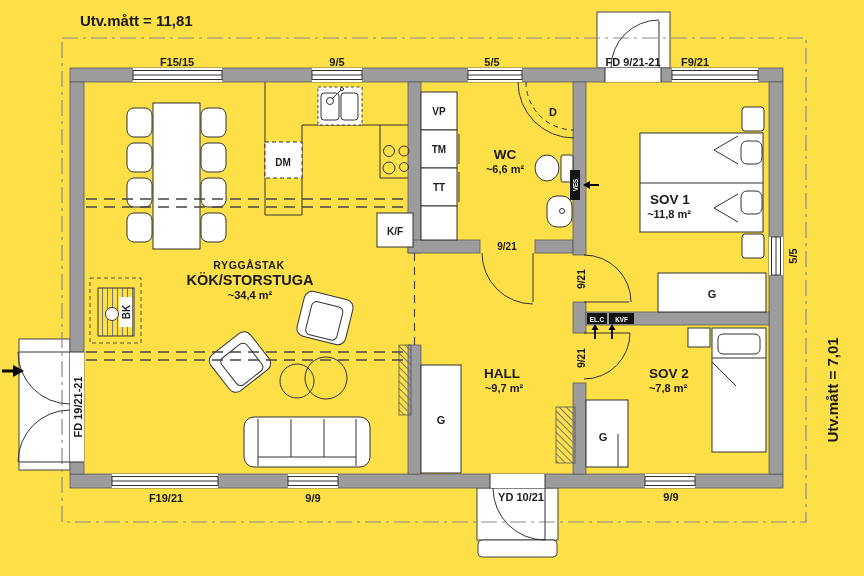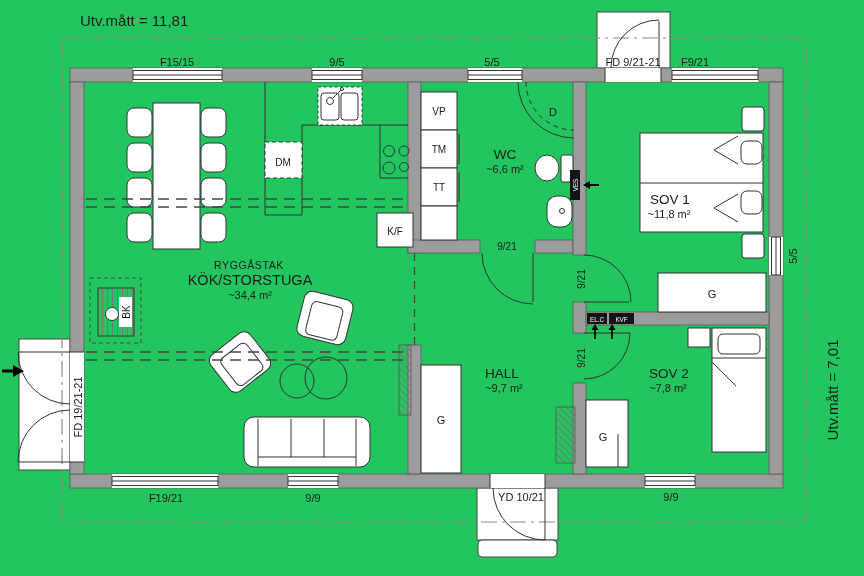--- a/index.html
+++ b/index.html
@@ -1,17 +1,17 @@
 <!DOCTYPE html>
 <html><head>
 <meta charset="utf-8">
 <style>
   html,body{margin:0;padding:0;background:#ffffff;}
-  .stage{position:relative;width:864px;height:576px;background:#22c55e;overflow:hidden;
-         font-family:"Liberation Sans", sans-serif;}
+  .stage{position:relative;width:864px;height:576px;background:#fde047;overflow:hidden;
+         font-family:"Liberation Sans", sans-serif;font-weight:bold;}
   svg{display:block;}
   text{font-family:"Liberation Sans", sans-serif;fill:#1a1a1a;}
   .wall{fill:#9c9c9c;stroke:#5a5a5a;stroke-width:0.8;}
   .thin{stroke:#333;stroke-width:1;fill:none;}
   .thinw{stroke:#333;stroke-width:1;fill:#fff;}
   .lbl{font-size:11px;}
   .lblS{font-size:10px;}
   .room{font-size:13.5px;}
   .area{font-size:11px;}
   .dim{font-size:15px;}

